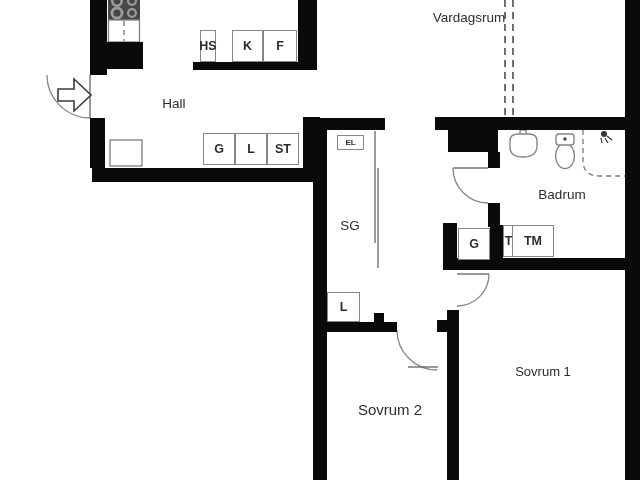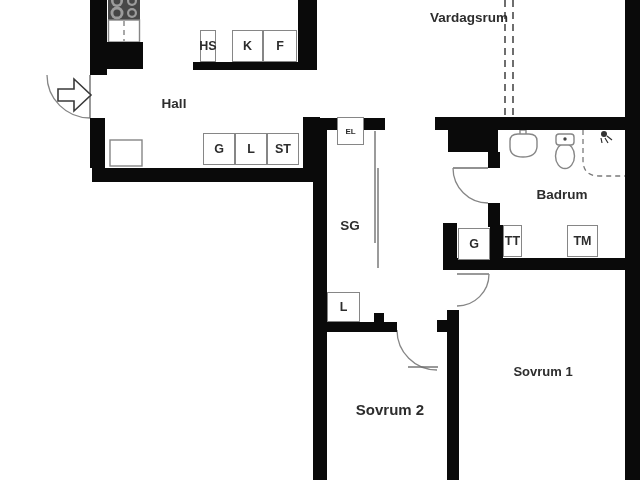--- a/index.html
+++ b/index.html
@@ -3,21 +3,21 @@
 <meta charset="utf-8">
 <style>
   html,body{margin:0;padding:0;background:var(--background,#fff);}
   #plan{position:relative;width:640px;height:480px;overflow:hidden;background:var(--background,#fff);
         font-family:"Liberation Sans","DejaVu Sans",sans-serif;}
   .wall{position:absolute;background:var(--wall,#0a0a0a);}
   .box{position:absolute;background:#fff;border:1.5px solid var(--fixture-outline,#8a8a8a);
        box-sizing:border-box;display:flex;align-items:center;justify-content:center;
        font-weight:700;color:var(--label-text,#2d2d2d);font-size:12.5px;z-index:4;}
   .box.small{font-size:8px;border-width:1px;}
-  .room-label{position:absolute;transform:translate(-50%,-50%);font-weight:700;
+  .room-label{position:absolute;transform:translate(-50%,-50%);font-weight:400;
        color:var(--label-text,#2d2d2d);font-size:13.5px;white-space:nowrap;z-index:5;}
   svg{position:absolute;left:0;top:0;z-index:2;}
   .wall{z-index:3;}
   .arc{stroke:var(--fixture-outline,#8a8a8a);stroke-width:1.3;fill:none;}
   .leaf{stroke:#6e6e6e;stroke-width:1.4;}
   .fix{stroke:var(--fixture-outline,#8a8a8a);stroke-width:1.4;fill:#fff;}
   .dash{stroke:var(--dashed-line,#3f3f3f);stroke-width:1.5;fill:none;stroke-dasharray:7 5;}
   .shower-dash{stroke:#7a7a7a;stroke-width:1.3;fill:none;stroke-dasharray:5 4;}
   .track{fill:#9b9b9b;}
   .glyph{stroke:#2f2f2f;stroke-width:1.2;fill:none;}
@@ -120,25 +120,25 @@
   <div class="wall" style="left:625px;top:0;width:15px;height:480px"></div>
 
   <div class="box" style="left:200px;top:30px;width:16px;height:32px">HS</div>
   <div class="box" style="left:232px;top:30px;width:31px;height:32px">K</div>
   <div class="box" style="left:263px;top:30px;width:34px;height:32px">F</div>
 
   <div class="box" style="left:203px;top:133px;width:32px;height:32px">G</div>
   <div class="box" style="left:235px;top:133px;width:32px;height:32px">L</div>
   <div class="box" style="left:267px;top:133px;width:32px;height:32px">ST</div>
 
-  <div class="box small" style="left:337px;top:117px;width:27px;height:28px">EL</div>
+  <div class="box small" style="left:337px;top:135px;width:27px;height:15px">EL</div>
 
   <div class="box" style="left:458px;top:228px;width:32px;height:32px">G</div>
   <div class="box" style="left:503px;top:225px;width:19px;height:32px">TT</div>
-  <div class="box" style="left:567px;top:225px;width:31px;height:32px">TM</div>
+  <div class="box" style="left:512px;top:225px;width:42px;height:32px">TM</div>
 
   <div class="box" style="left:327px;top:292px;width:33px;height:30px">L</div>
 
   <div class="room-label" style="left:469px;top:17px">Vardagsrum</div>
   <div class="room-label" style="left:174px;top:103px">Hall</div>
   <div class="room-label" style="left:350px;top:225px">SG</div>
   <div class="room-label" style="left:562px;top:194px">Badrum</div>
   <div class="room-label" style="left:543px;top:371px;font-size:13px">Sovrum 1</div>
   <div class="room-label" style="left:390px;top:409px;font-size:15px">Sovrum 2</div>
 

